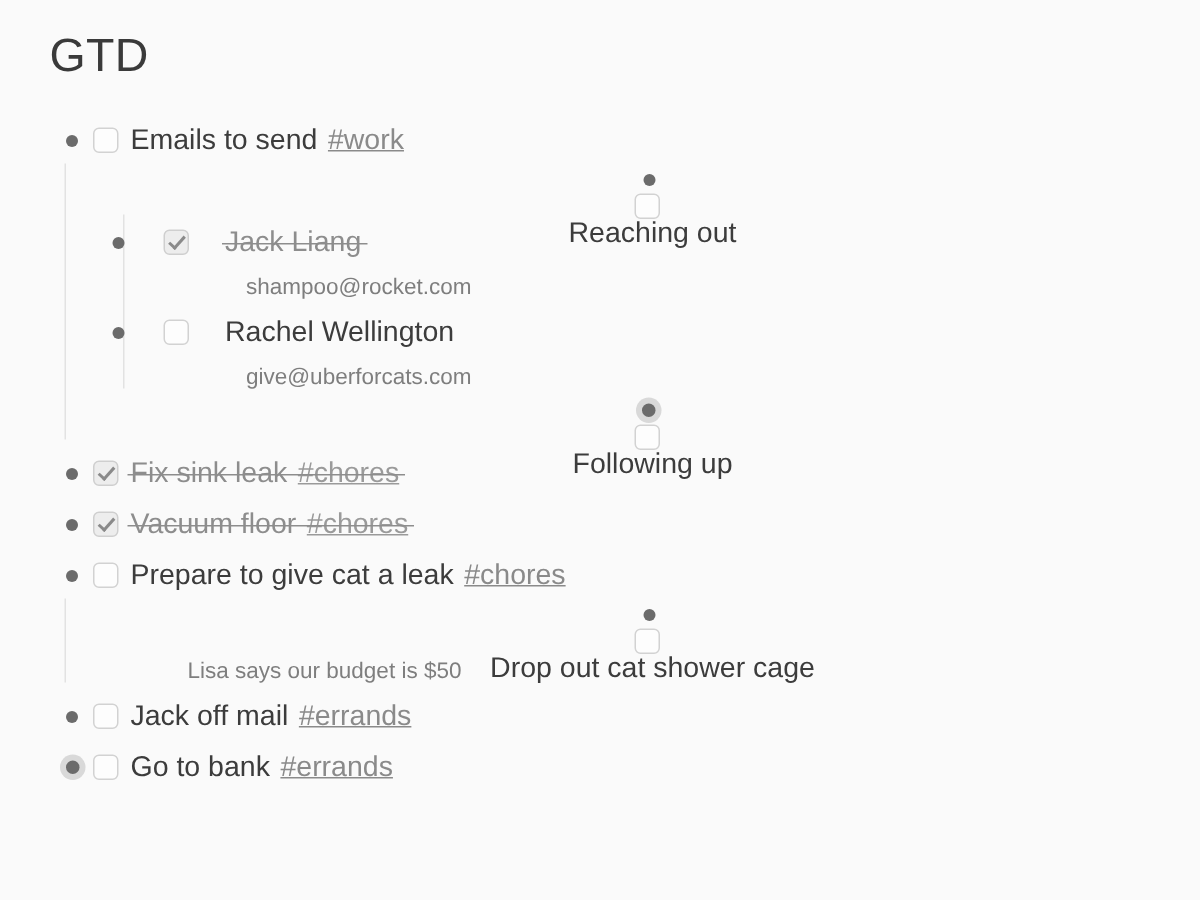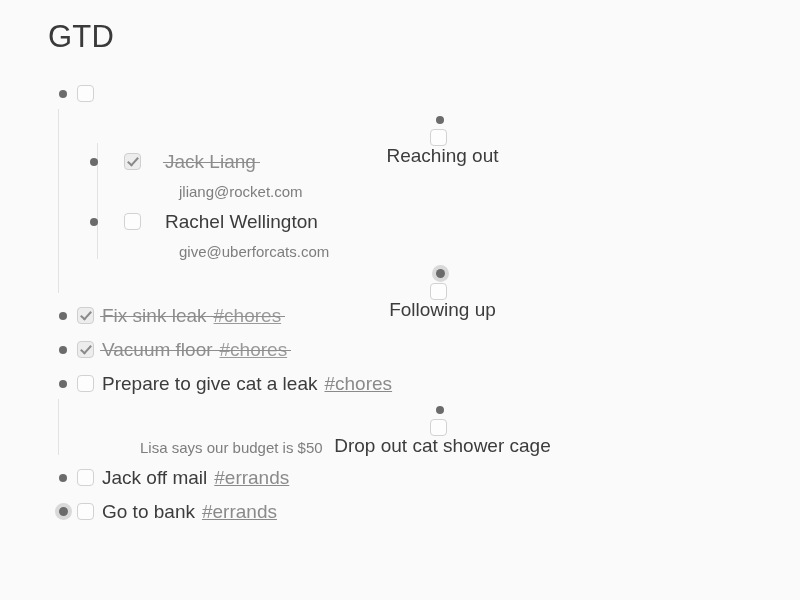--- a/index.html
+++ b/index.html
@@ -13,21 +13,21 @@
     font-family: "Liberation Sans", sans-serif;
     color: #3c3c3c;
     overflow: hidden;
   }
 
   #page {
     position: relative;
     width: 800px;
     height: 453px;
     box-sizing: border-box;
-    padding: 18px 0 0 46px;
+    padding: 18px 0 0 31px;
   }
 
   
   .page-title {
     font-size: 31px;
     font-weight: 300;
     letter-spacing: 0.2px;
     color: #3a3a3a;
     line-height: 1.25;
     margin: 0 0 20px 2px;
@@ -180,20 +180,24 @@
   <h1 class="page-title">GTD</h1>
 
   <div class="outline" id="outline-root">
       <div class="node has-children">
         <div class="guide" style="left: 12px;"></div>
         <div class="row lvl0">
           <span class="bullet">
             <span class="dot"></span>
           </span>
           <span class="checkbox"></span>
+          <span class="row-text">
+            <span>Emails to send</span>
+            <span class="tag">#work</span>
+          </span>
         </div>
         <div class="children">
           <div class="node has-children">
             <div class="guide" style="left: 51px;"></div>
             <div class="row lvl1">
               <span class="bullet">
                 <span class="dot"></span>
               </span>
               <span class="checkbox"></span>
               <span class="row-text">
@@ -204,21 +208,21 @@
               <div class="node">
                 <div class="row lvl2 done">
                   <span class="bullet">
                     <span class="dot"></span>
                   </span>
                   <span class="checkbox checked"></span>
                   <span class="row-text">
                     <span>Jack Liang</span>
                   </span>
                 </div>
-                <div class="note n-lvl2">jliang@rocket.com</div>
+                <div class="note n-lvl2">shampoo@rocket.com</div>
               </div>
               <div class="node">
                 <div class="row lvl2">
                   <span class="bullet">
                     <span class="dot"></span>
                   </span>
                   <span class="checkbox"></span>
                   <span class="row-text">
                     <span>Rachel Wellington</span>
                   </span>

